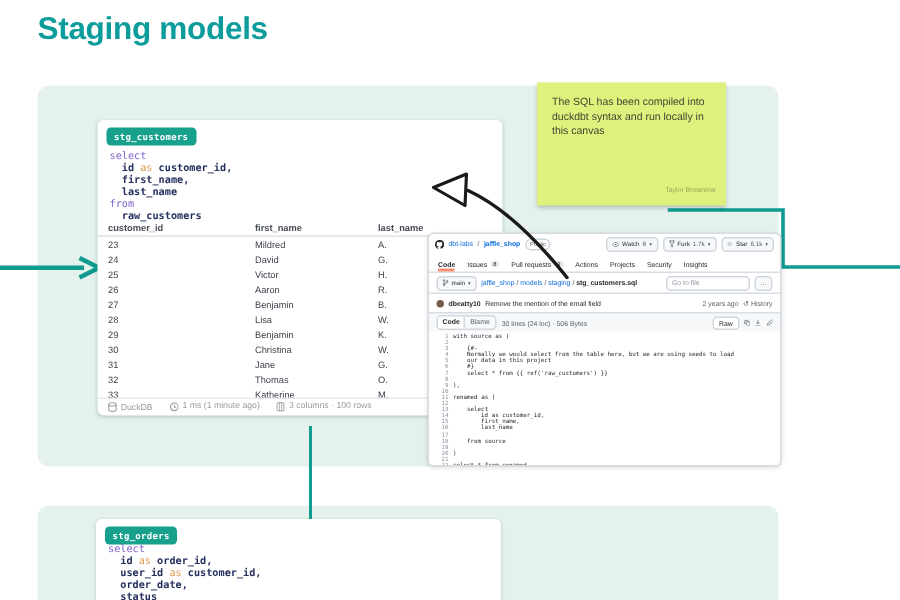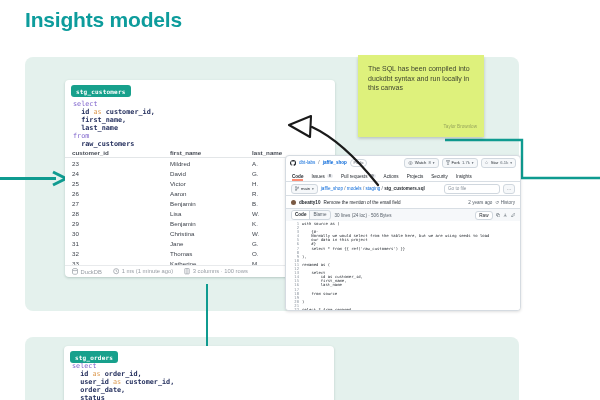--- a/index.html
+++ b/index.html
@@ -103,21 +103,21 @@
             padding:0 3px;background:#fff;color:#24292f}
 
   .gh-code{padding-top:1px;background:#fff}
   .gh-line{display:flex;height:4.1px;line-height:4.1px;white-space:pre;
            font-family:"DejaVu Sans Mono",monospace;font-size:3.9px}
   .gh-ln{width:13px;text-align:right;padding-right:3px;color:#8c959f;flex:none}
 </style>
 </head>
 <body>
 
-<h1 class="page-title">Insights models</h1>
+<h1 class="page-title">Staging models</h1>
 
 <div id="canvas1" class="canvas"></div>
 <div id="canvas2" class="canvas"></div>
 
 <svg class="conn" style="left:0;top:170px" width="70" height="18" viewBox="0 0 70 18">
   <line x1="0" y1="8.5" x2="56" y2="8.5" stroke="#0f9b90" stroke-width="3"></line>
   <path d="M53,2 L66,8.5 L53,15" fill="none" stroke="#0f9b90" stroke-width="3" stroke-linejoin="miter"></path>
 </svg>
 <div id="v-connector" class="conn"></div>
 <svg class="conn" style="left:445px;top:133px" width="155" height="50" viewBox="0 0 155 50">

